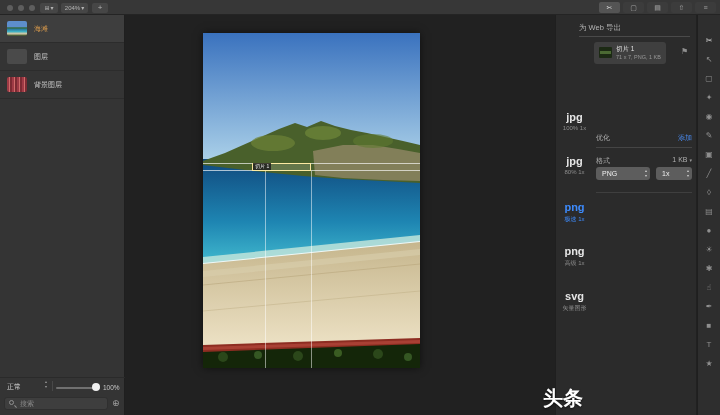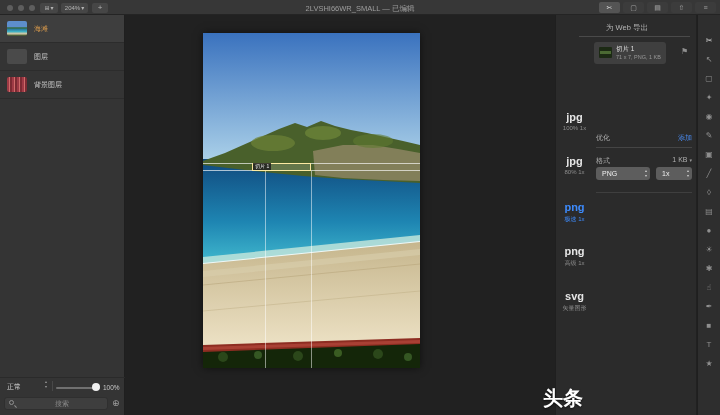--- a/index.html
+++ b/index.html
@@ -50,21 +50,21 @@
   .photo { left:203px; top:33px; width:217px; height:335px; box-shadow:0 0 8px rgba(0,0,0,.55); z-index:5; }
   .guide-h { position:absolute; left:0; width:217px; height:1px; background:rgba(255,255,255,.65); }
   .guide-v { position:absolute; width:1px; background:rgba(255,255,255,.5); }
   .slice-rect { position:absolute; left:49px; top:130px; width:59px; height:8px;
                 border:1px solid rgba(255,235,160,.95); background:rgba(255,255,255,.15); }
   .slice-badge { position:absolute; left:50px; top:130px; height:7px; padding:0 2px; background:rgba(30,30,30,.85);
                  color:#e8e8e8; font-size:5px; line-height:7px; white-space:nowrap; }
 
   
   .rpanel { left:555px; top:15px; width:141px; height:400px; background:#2b2b2b; border-left:1px solid #1f1f1f; }
-  .rp-header { left:579px; top:23px; font-size:7.5px; color:#b5b5b5;margin-left:27px; }
+  .rp-header { left:579px; top:23px; font-size:7.5px; color:#b5b5b5; }
   .rp-underline { left:579px; top:36px; width:111px; height:1px; background:#4a4a4a; }
   .slice-item { left:594px; top:42px; width:72px; height:22px; background:#3f3f3f; border-radius:3px; }
   .slice-thumb { left:599px; top:47px; width:13px; height:11px; background:#1c2a14; border-radius:1px; overflow:hidden; }
   .slice-thumb::after { content:""; position:absolute; left:1px; right:1px; top:4px; height:3px; background:#4b6a33; }
   .slice-name { left:616px; top:45px; font-size:6.5px; color:#e0e0e0; white-space:nowrap; }
   .slice-meta { left:616px; top:54px; font-size:5.5px; color:#979797; white-space:nowrap; }
   .pin-icon { left:681px; top:47px; font-size:8px; color:#8f8f8f; }
 
   .fmt { left:555px; width:39px; text-align:center; }
   .fmt-name { font-size:11px; font-weight:bold; color:#e6e6e6; line-height:11px; }
@@ -112,21 +112,20 @@
         <span>▾</span>
     </div>
     <div class="abs tb-btn" style="left:61px;width:27px">
       <span>204%</span>
         <span>▾</span>
     </div>
     <div class="abs tb-btn" style="left:92px;width:16px;font-size:8px">
       <span>+</span>
     </div>
 
-    <div class="abs tb-title">2LVSHI66WR_SMALL — 已编辑</div>
 
     <div class="abs tb-right">
       <div class="tb-ricon sel">
           <span>✂</span>
         </div>
       <div class="tb-ricon">
           <span>▢</span>
         </div>
       <div class="tb-ricon">
           <span>▤</span>
@@ -158,21 +157,21 @@
   <div class="abs" style="left:0;top:377px;width:125px;height:1px;background:#2a2a2a;z-index:21"></div>
   <span class="abs blend-label" style="z-index:21">正常</span>
   <span class="abs blend-stepper" style="z-index:21">
     <span>▴</span>
       <span>▾</span>
   </span>
   <div class="abs blend-sep" style="z-index:21"></div>
   <div class="abs slider-track" style="z-index:21"></div>
   <div class="abs slider-knob" style="z-index:22"></div>
   <span class="abs opacity-label" style="z-index:21">100%</span>
-  <input class="abs search-input" style="z-index: 21; text-align: center;" type="text" placeholder="搜索">
+  <input class="abs search-input" style="z-index: 21;" type="text" placeholder="搜索">
   <div class="abs mag" style="z-index:22"></div>
   <span class="abs filter-btn" style="z-index:22">⊕</span>
 
   <div class="abs canvas"></div>
 
   <div class="abs photo">
     <svg width="217" height="335" viewBox="0 0 217 335" preserveAspectRatio="none">
       <defs>
         <linearGradient id="sky" x1="0" y1="0" x2="0" y2="1">
           <stop offset="0" stop-color="#3a72be"></stop>

